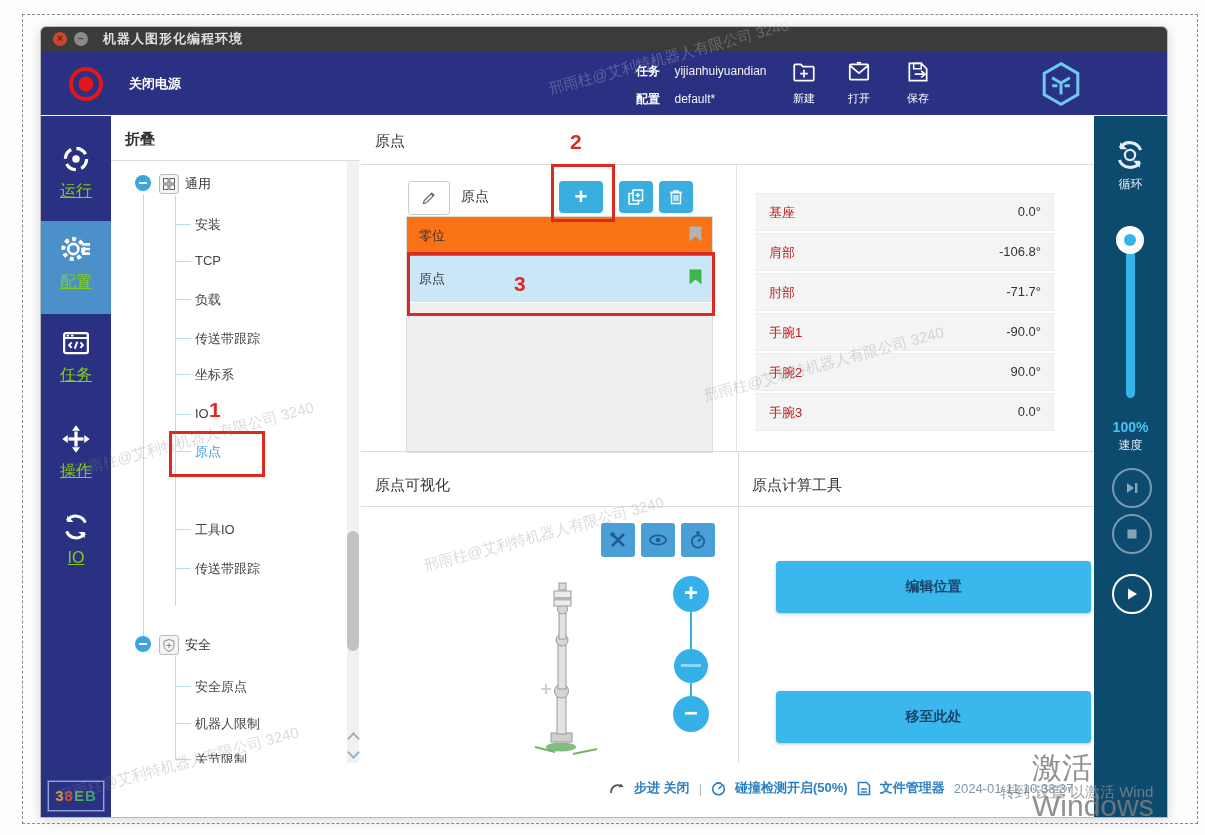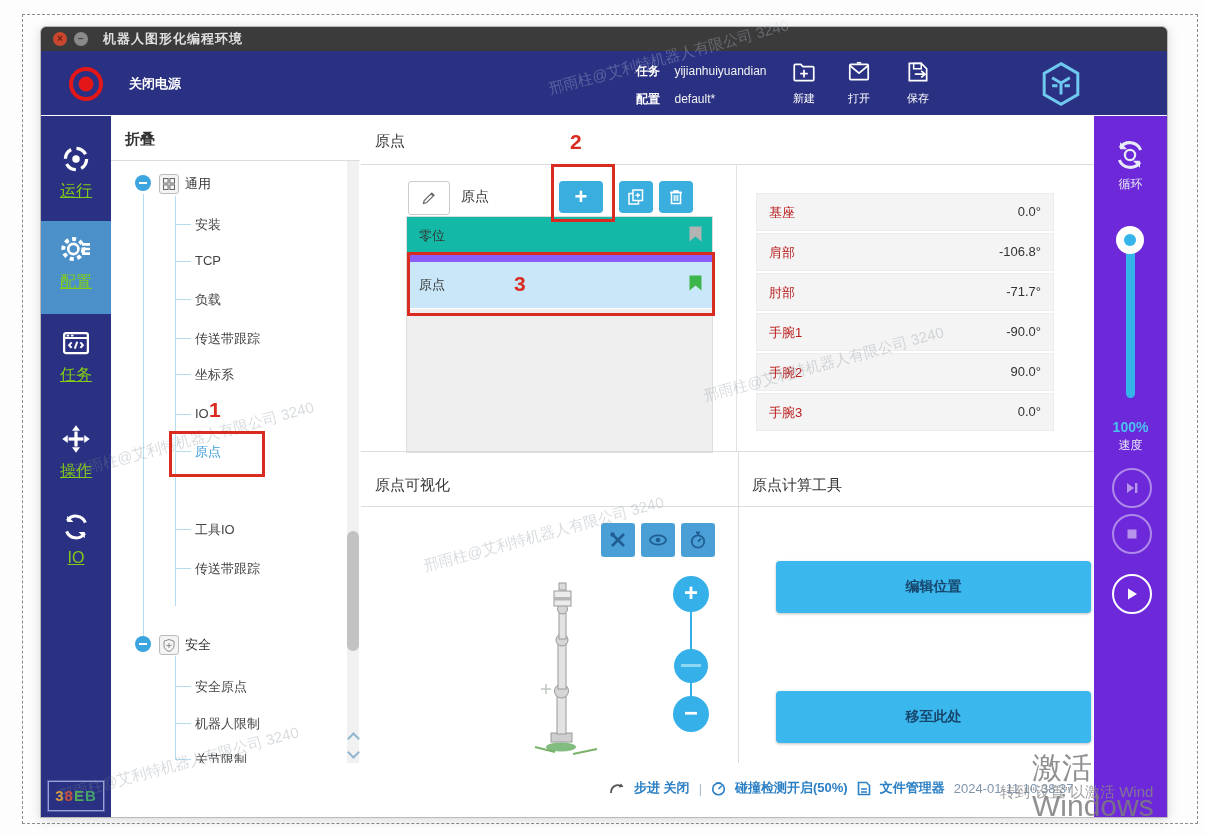--- a/index.html
+++ b/index.html
@@ -69,21 +69,21 @@
   .vbtn{position:absolute;width:34px;height:34px;background:#4aa0d6;border-radius:3px;display:flex;
         align-items:center;justify-content:center;}
   .zoombtn{position:absolute;width:36px;height:36px;border-radius:50%;background:#35b0e9;color:#fff;
            font-size:24px;line-height:34px;text-align:center;font-weight:bold;}
   .zoomknob{position:absolute;left:313px;top:533px;width:34px;height:34px;border-radius:50%;background:#35b0e9;}
   .zoomknob i{position:absolute;left:7px;top:15px;width:20px;height:3px;background:#8fd8f5;}
   .bigbtn{position:absolute;left:415px;width:315px;height:52px;background:#3ab7ed;border-radius:4px;color:#17456b;
           font-size:14px;font-weight:bold;display:flex;align-items:center;justify-content:center;
           box-shadow:0 1px 3px rgba(0,0,0,.25);}
   
-  .rightrail{position:absolute;left:1053px;top:89px;width:73px;bottom:0;background:#6d28d9;}
+  .rightrail{position:absolute;left:1053px;top:89px;width:73px;bottom:0;background:#0c4a6e;}
   .rr-cap{position:absolute;left:0;width:73px;text-align:center;color:#e8ecf8;font-size:12px;}
   .slidertrack{position:absolute;left:32px;top:127px;width:9px;height:155px;background:#35b4ea;border-radius:5px;}
   .sliderknob{position:absolute;left:22px;top:110px;width:28px;height:28px;border-radius:50%;background:#fff;}
   .sliderknob i{position:absolute;left:8px;top:8px;width:12px;height:12px;border-radius:50%;background:#35b4ea;}
   .pbtn{position:absolute;left:18px;width:36px;height:36px;border-radius:50%;border:2px solid rgba(255,255,255,.45);
         display:flex;align-items:center;justify-content:center;}
   .pbtn.bright{border-color:#fff;}
   
   .statusbar{position:absolute;left:70px;top:736px;width:983px;height:54px;background:#fff;}
   .statusrow{position:absolute;left:498px;top:16px;display:flex;align-items:center;gap:9px;
@@ -329,21 +329,21 @@
       </div>
       <div class="bluebtn" style="left:298px;width:34px">
         <svg width="18" height="18" viewBox="0 0 18 18">
           <path d="M3,4.5 h12 M7,4.5 V3 h4 v1.5" fill="none" stroke="#fff" stroke-width="1.5"></path>
           <rect x="4.5" y="4.5" width="9" height="11" fill="none" stroke="#fff" stroke-width="1.5"></rect>
           <path d="M7.2,7 v6 M9,7 v6 M10.8,7 v6" stroke="#fff" stroke-width="1.2"></path>
         </svg>
       </div>
 
       <div class="homelist">
-        <div class="hrow" style="height:38px;background:#14b8a6;border-bottom:7px solid #8b5cf6">
+        <div class="hrow" style="height:38px;background:#f97316;border-bottom:1px solid #8b5cf6">
           <span class="nm">零位</span>
           <span class="bm">
             <svg width="13" height="16" viewBox="0 0 13 16">
                 <path d="M0.5,0.5 h12 v15 l-6,-5 l-6,5 z" fill="#b3b3b3"></path>
               </svg>
           </span>
         </div>
         <div class="hrow" style="height:46px;background:#c9e7f8;border-bottom:1px solid #fff">
           <span class="nm" style="top:14px">原点</span>
           <span class="bm" style="top:13px">

